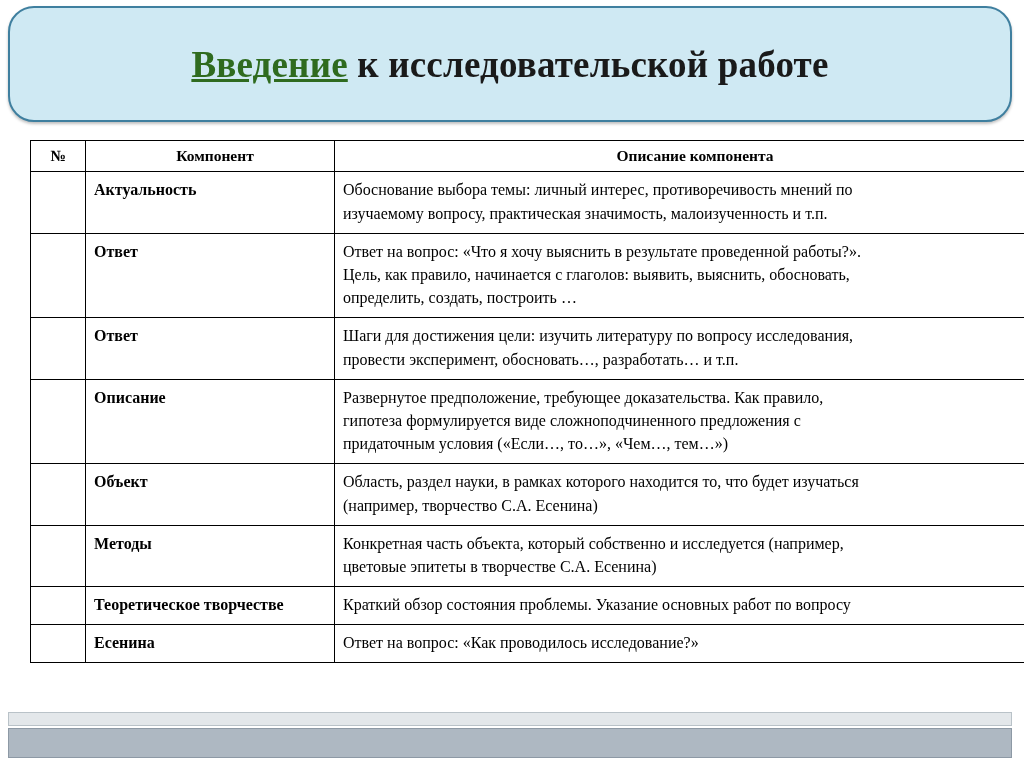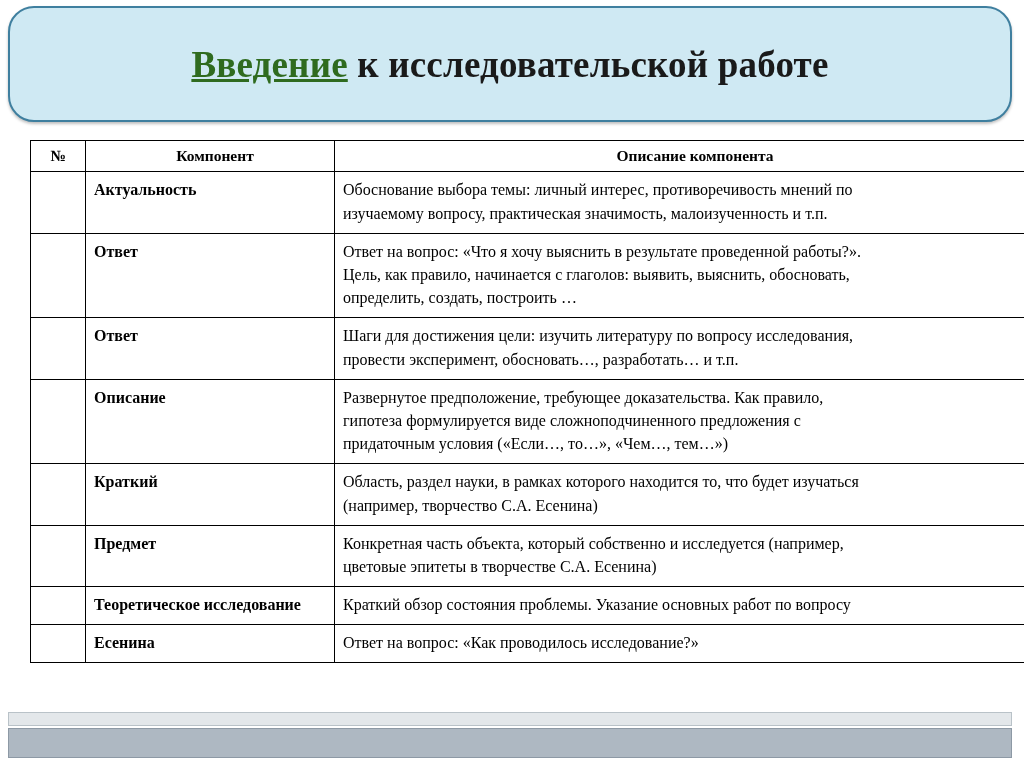--- a/index.html
+++ b/index.html
@@ -176,37 +176,37 @@
             <td class="col-num"></td>
             <td class="col-comp">Описание</td>
             <td class="col-desc">
               <span class="line">Развернутое предположение, требующее доказательства. Как правило,</span>
               <span class="line">гипотеза формулируется виде сложноподчиненного предложения с</span>
               <span class="line">придаточным условия («Если…, то…», «Чем…, тем…»)</span>
             </td>
           </tr>
           <tr>
             <td class="col-num"></td>
-            <td class="col-comp">Краткий</td>
+            <td class="col-comp">Объект</td>
             <td class="col-desc">
               <span class="line">Область, раздел науки, в рамках которого находится то, что будет изучаться</span>
               <span class="line">(например, творчество С.А. Есенина)</span>
             </td>
           </tr>
           <tr>
             <td class="col-num"></td>
-            <td class="col-comp">Предмет</td>
+            <td class="col-comp">Методы</td>
             <td class="col-desc">
               <span class="line">Конкретная часть объекта, который собственно и исследуется (например,</span>
               <span class="line">цветовые эпитеты в творчестве С.А. Есенина)</span>
             </td>
           </tr>
           <tr>
             <td class="col-num"></td>
-            <td class="col-comp">Теоретическое исследование</td>
+            <td class="col-comp">Теоретическое творчестве</td>
             <td class="col-desc">
               <span class="line">Краткий обзор состояния проблемы. Указание основных работ по вопросу</span>
             </td>
           </tr>
           <tr>
             <td class="col-num"></td>
             <td class="col-comp">Есенина</td>
             <td class="col-desc">
               <span class="line">Ответ на вопрос: «Как проводилось исследование?»</span>
             </td>

